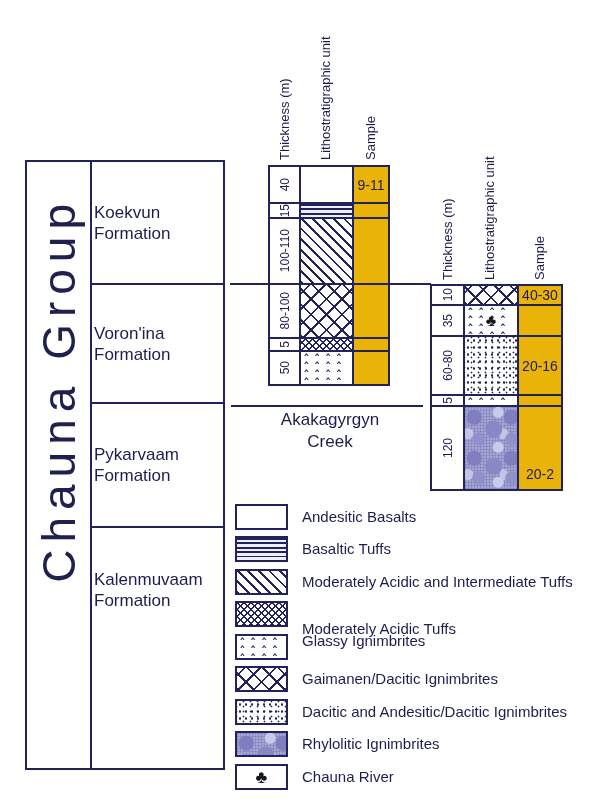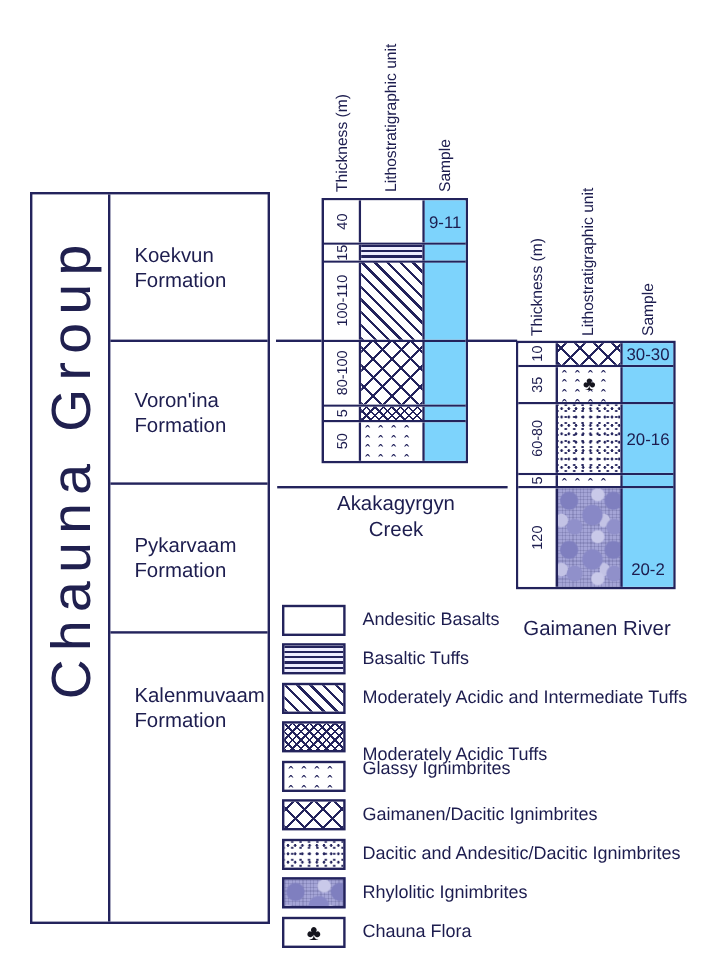--- a/index.html
+++ b/index.html
@@ -14,34 +14,34 @@
   .vtext { writing-mode: vertical-rl; transform: rotate(180deg); display: inline-block; }
 
   
   #group-table { left: 25px; top: 160px; width: 200px; height: 610px;
     border: 2px solid #23235c; display: flex; }
   #group-cell { width: 65px; border-right: 2px solid #23235c; position: relative;
     display: flex; align-items: center; justify-content: center; padding-bottom: 150px; }
   #group-cell .vtext { font-size: 46px; letter-spacing: 7px; color: #20204f; white-space: nowrap; }
   #form-col { flex: 1; display: flex; flex-direction: column; }
   .form-cell { border-bottom: 2px solid #23235c; display: flex; flex-direction: column;
-    justify-content: center; padding-left: 20px; font-size: 17px; line-height: 21px; }
+    justify-content: center; padding-left: 2px; font-size: 17px; line-height: 21px; }
   .form-cell:last-child { border-bottom: none; }
   .form-cell span { max-width: 105px; }
 
   
   .strat { border: 2px solid #23235c; display: flex; flex-direction: column; }
   .srow { display: flex; border-bottom: 2px solid #23235c; }
   .srow:last-child { border-bottom: none; flex: 1; }
   .cell { border-right: 2px solid #23235c; position: relative; overflow: visible; }
   .cell:last-child { border-right: none; }
   .cell.th { display: flex; align-items: center; justify-content: center; background:#fff; }
   .cell.th .vtext { font-size: 12px; white-space: nowrap; }
   .cell.samp { flex: 1; display: flex; align-items: center; justify-content: center;
-    font-size: 14px; background: #7dd3fc; }
+    font-size: 14px; background: #eab308; }
   .cell.samp.low { align-items: flex-end; padding-bottom: 7px; }
   .hdr { font-size: 13px; white-space: nowrap; color: #1d1d4f; text-align: left; }
   .hdr .vtext { height: 100%; }
   .coltitle { font-size: 17px; line-height: 22px; text-align: center; color: #1d1d4f; }
 
   
   .pat-white { background: #fff; }
   .pat-hlines { background: repeating-linear-gradient(180deg,
       #23235c 0 1.8px, #eef 1.8px 4.4px); }
   .pat-diag { background: repeating-linear-gradient(45deg,
@@ -191,21 +191,21 @@
     <span class="vtext">Sample</span>
   </div>
 
   <div class="abs strat" style="left:430px; top:284px; width:133px; height:207px;">
     <div class="srow" style="height:20px">
       <div class="cell th" style="width:33px">
           <span class="vtext">10</span>
         </div>
       <div class="cell pat-xlarge" style="width:54px"></div>
       <div class="cell samp">
-          <span>30-30</span>
+          <span>40-30</span>
         </div>
     </div>
     <div class="srow" style="height:31px">
       <div class="cell th" style="width:33px">
           <span class="vtext">35</span>
         </div>
       <div class="cell pat-carets" style="width:54px">
         <span class="flora-glyph">♣</span>
       </div>
       <div class="cell samp">
@@ -234,21 +234,20 @@
       <div class="cell th" style="width:33px">
           <span class="vtext">120</span>
         </div>
       <div class="cell pat-rhyolite" style="width:54px"></div>
       <div class="cell samp low">
           <span>20-2</span>
         </div>
     </div>
   </div>
 
-  <div class="abs coltitle" style="left:420px; top:513px; width:155px;">Gaimanen River</div>
 
   <div class="lgd-box pat-white" style="top:504px"></div>
   <div class="lgd-label" style="top:504px">Andesitic Basalts</div>
 
   <div class="lgd-box pat-hlines" style="top:536px"></div>
   <div class="lgd-label" style="top:536px">Basaltic Tuffs</div>
 
   <div class="lgd-box pat-diag" style="top:569px"></div>
   <div class="lgd-label" style="top:569px">Moderately Acidic and Intermediate Tuffs</div>
 
@@ -263,15 +262,15 @@
 
   <div class="lgd-box pat-dots" style="top:699px"></div>
   <div class="lgd-label" style="top:699px">Dacitic and Andesitic/Dacitic Ignimbrites</div>
 
   <div class="lgd-box pat-rhyolite" style="top:731px"></div>
   <div class="lgd-label" style="top:731px">Rhylolitic Ignimbrites</div>
 
   <div class="lgd-box lgd-flora" style="top:764px">
     <span>♣</span>
   </div>
-  <div class="lgd-label" style="top:764px">Chauna Flora</div>
+  <div class="lgd-label" style="top:764px">Chauna River</div>
 
 </div>
 
 </body></html>

